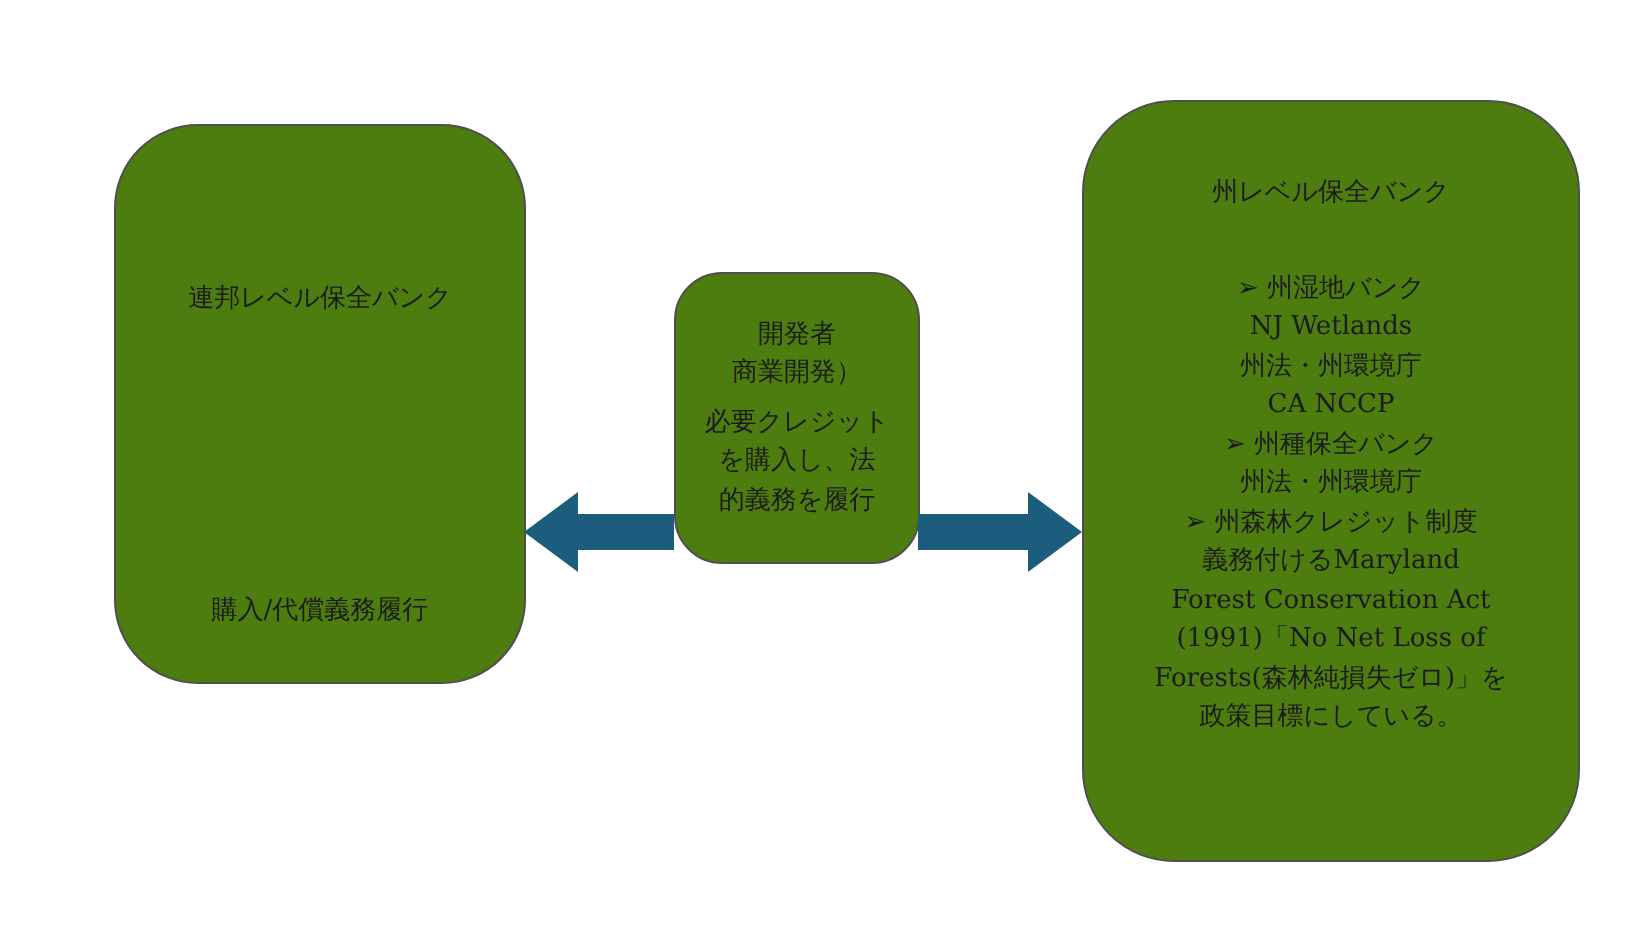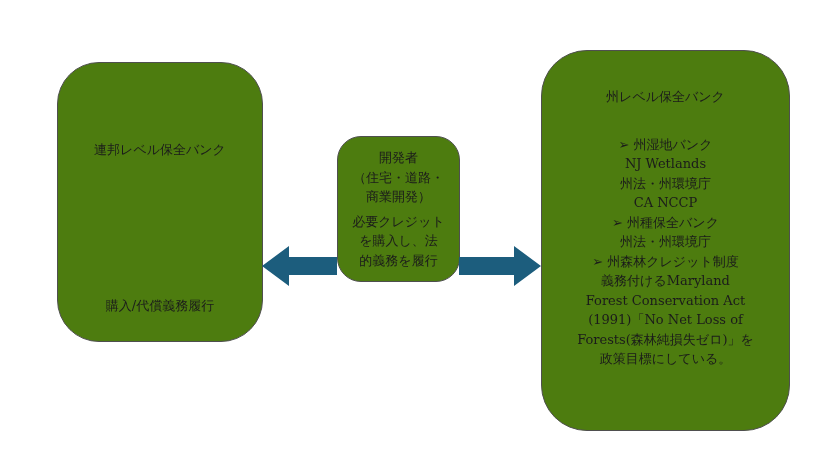--- a/index.html
+++ b/index.html
@@ -72,21 +72,20 @@
 <div class="canvas">
 
   <div class="box box-federal">
     <div class="title">連邦レベル保全バンク</div>
     <div class="footer">購入/代償義務履行</div>
   </div>
 
   <div class="box box-developer">
     <div>
         <div class="line">開発者</div>
-        <div class="line">（住宅・道路・</div>
         <div class="line">商業開発）</div>
       </div>
     <div class="group-gap">
         <div class="line">必要クレジット</div>
         <div class="line">を購入し、法</div>
         <div class="line">的義務を履行</div>
       </div>
   </div>
 
   <div class="box box-state">

